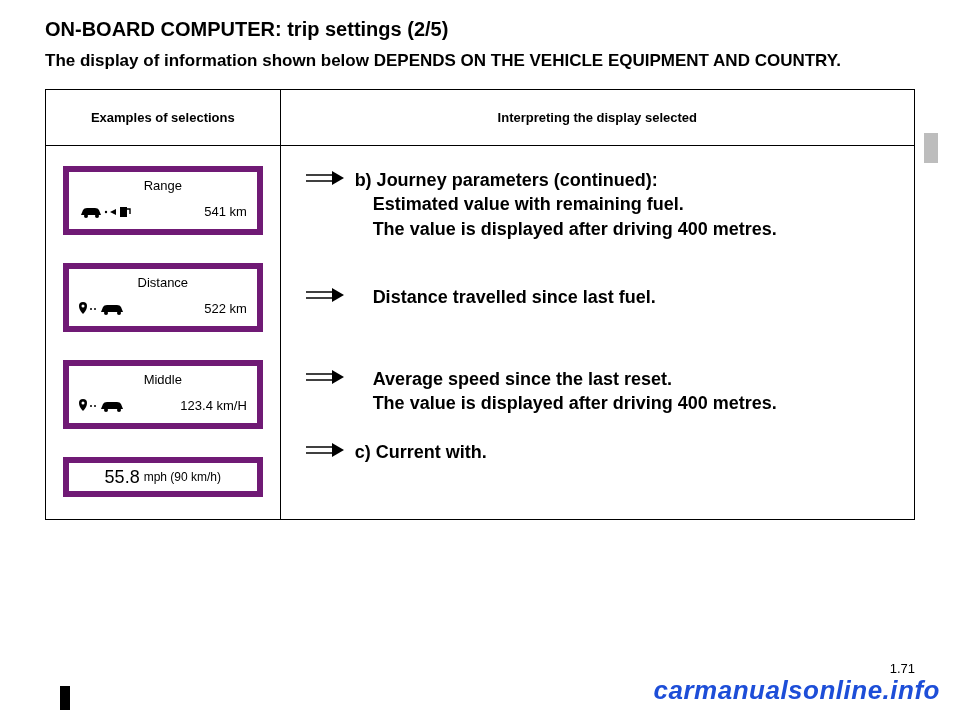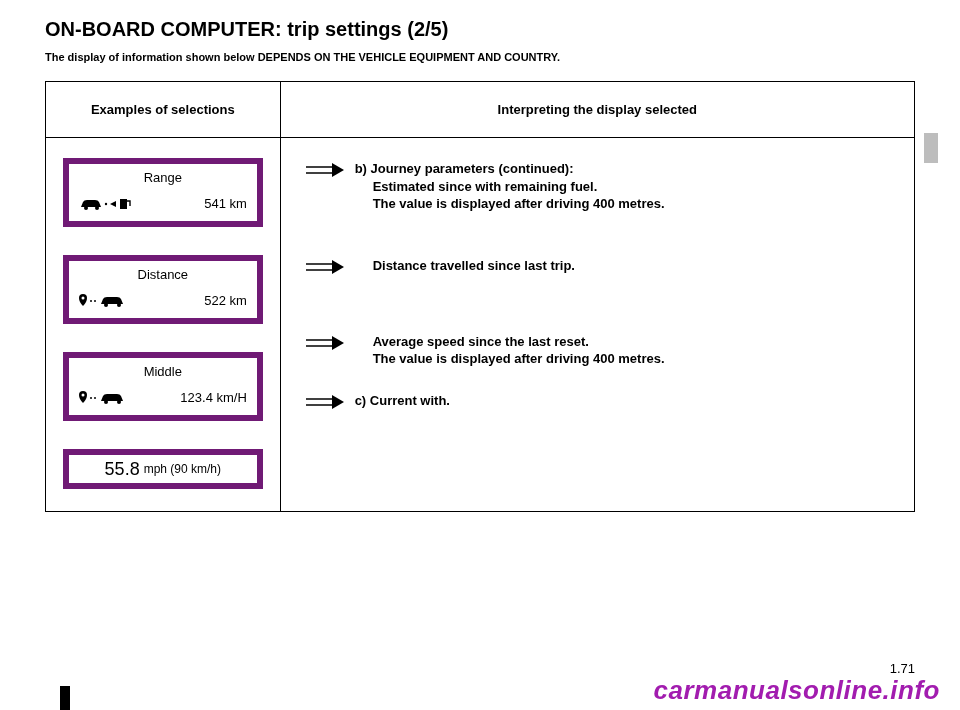--- a/index.html
+++ b/index.html
@@ -12,21 +12,21 @@
       position: relative;
       padding: 18px 45px 0 45px;
     }
     .page-title {
       font-size: 20px;
       font-weight: bold;
       margin-bottom: 10px;
     }
     .page-title .sub { font-size: 20px; }
     .subtitle {
-      font-size: 11px;
+      font-size: 17px;
       font-weight: bold;
       margin-bottom: 18px;
     }
     table.main {
       width: 100%;
       border-collapse: collapse;
       border: 1.5px solid #000;
     }
     table.main th {
       border: 1.5px solid #000;
@@ -84,21 +84,21 @@
       flex-shrink:0;
       display:flex;
       justify-content:center;
       padding-top:2px;
     }
     .arrow {
       width: 40px;
       height: 16px;
     }
     .desc-col {
-      font-size: 13px;
+      font-size: 18px;
       line-height: 1.35;
       padding-right: 10px;
     }
     .desc-col .lead { font-weight: bold; }
     .desc-col .normal { font-weight: bold; }
     .desc-col .indent { padding-left: 18px; }
     .side-tab {
       position: absolute;
       right: 22px;
       top: 133px;
@@ -118,21 +118,21 @@
       bottom: 0;
       width: 10px;
       height: 24px;
       background: #000;
     }
     .watermark {
       position: absolute;
       right: 20px;
       bottom: 4px;
       font-size: 26px;
-      color: #a21caf;
+      color: #1d4ed8;
       font-style: italic;
       font-weight: bold;
       letter-spacing: 0.5px;
       pointer-events: none;
       text-align: center;
     }
     svg { display:block; }
   </style>
 </head>
 <body>
@@ -226,39 +226,39 @@
                 <svg class="arrow" viewBox="0 0 40 16">
                     <line x1="2" y1="5" x2="28" y2="5" stroke="#000" stroke-width="1.5"></line>
                     <line x1="2" y1="11" x2="28" y2="11" stroke="#000" stroke-width="1.5"></line>
                     <polygon points="28,1 40,8 28,15" fill="#000"></polygon>
                   </svg>
               </span>
             </div>
             <div class="desc-col">
               <div class="lead">b) Journey parameters (continued):</div>
               <div class="indent">
-                <span class="lead">Estimated since with remaining fuel.</span><br>
+                <span class="lead">Estimated value with remaining fuel.</span><br>
                 <span class="normal">The value is displayed after driving 400 metres.</span>
               </div>
             </div>
           </div>
 
           <div class="row" style="margin-bottom:58px;">
             <div class="arrow-col">
               <span>
                 <svg class="arrow" viewBox="0 0 40 16">
                     <line x1="2" y1="5" x2="28" y2="5" stroke="#000" stroke-width="1.5"></line>
                     <line x1="2" y1="11" x2="28" y2="11" stroke="#000" stroke-width="1.5"></line>
                     <polygon points="28,1 40,8 28,15" fill="#000"></polygon>
                   </svg>
               </span>
             </div>
             <div class="desc-col">
               <div class="indent">
-                <span class="lead">Distance travelled </span><span class="normal">since last trip.</span>
+                <span class="lead">Distance travelled </span><span class="normal">since last fuel.</span>
               </div>
             </div>
           </div>
 
           <div class="row" style="margin-bottom:24px;">
             <div class="arrow-col">
               <span>
                 <svg class="arrow" viewBox="0 0 40 16">
                     <line x1="2" y1="5" x2="28" y2="5" stroke="#000" stroke-width="1.5"></line>
                     <line x1="2" y1="11" x2="28" y2="11" stroke="#000" stroke-width="1.5"></line>

